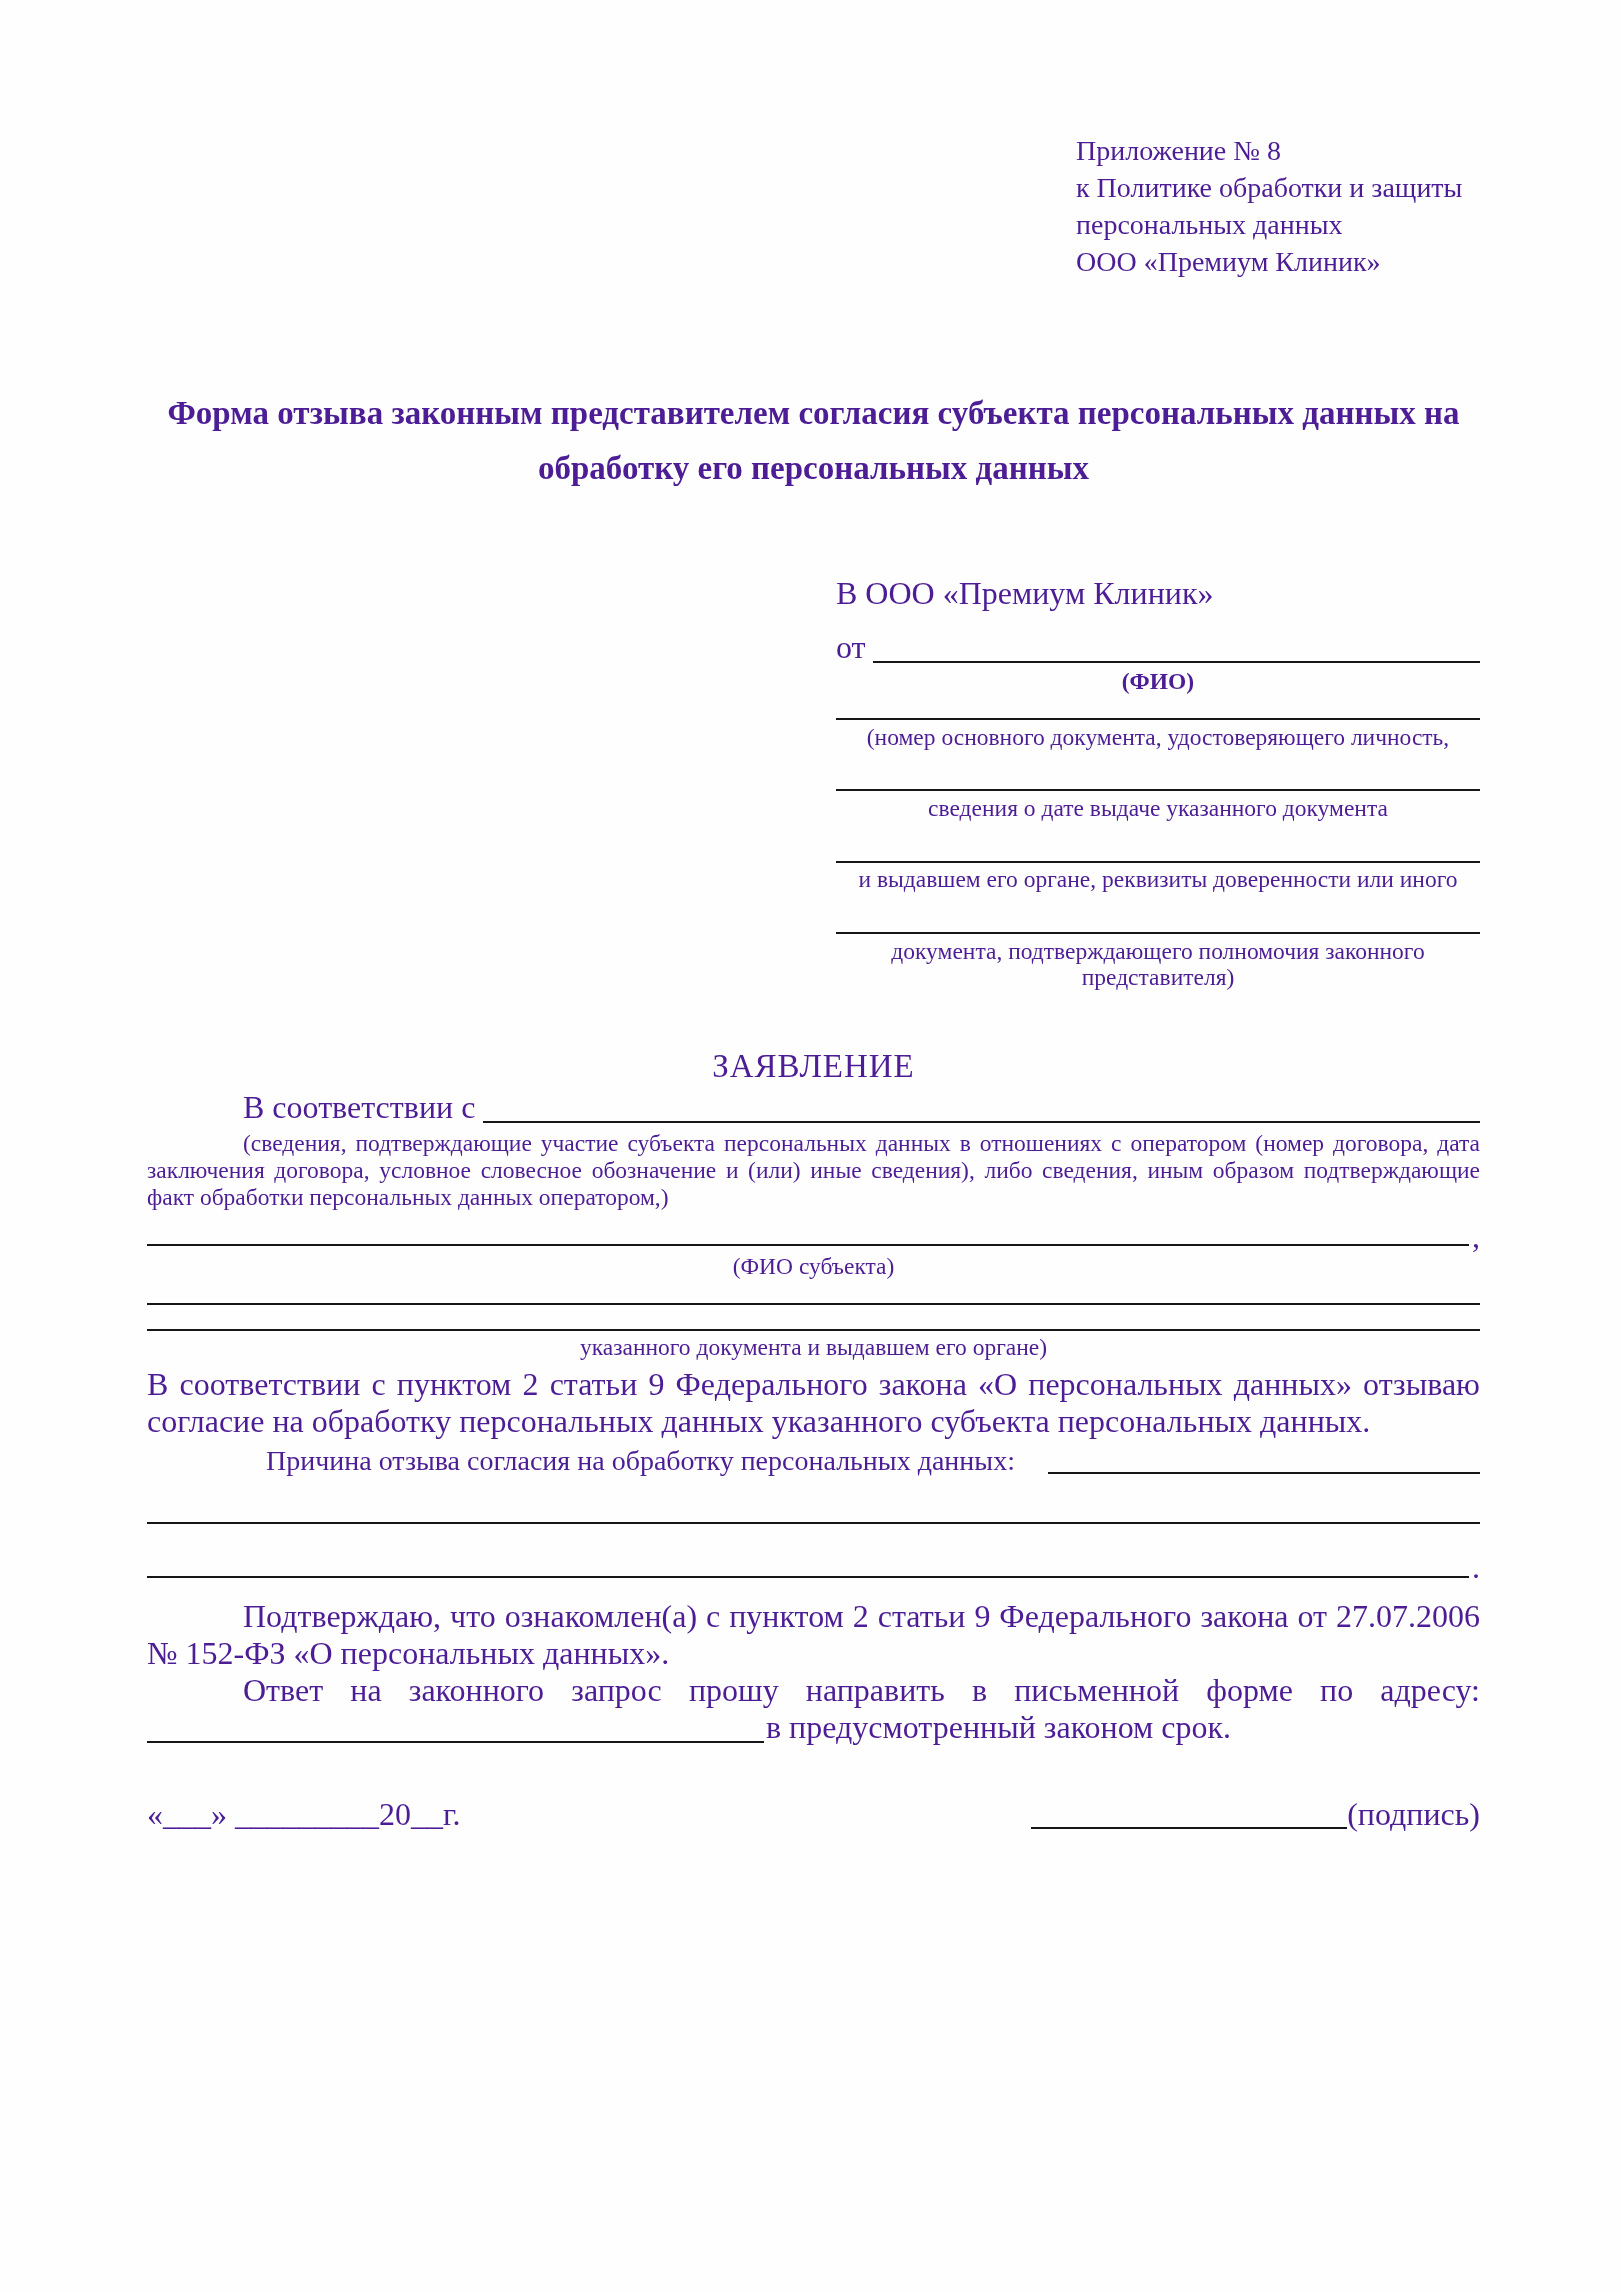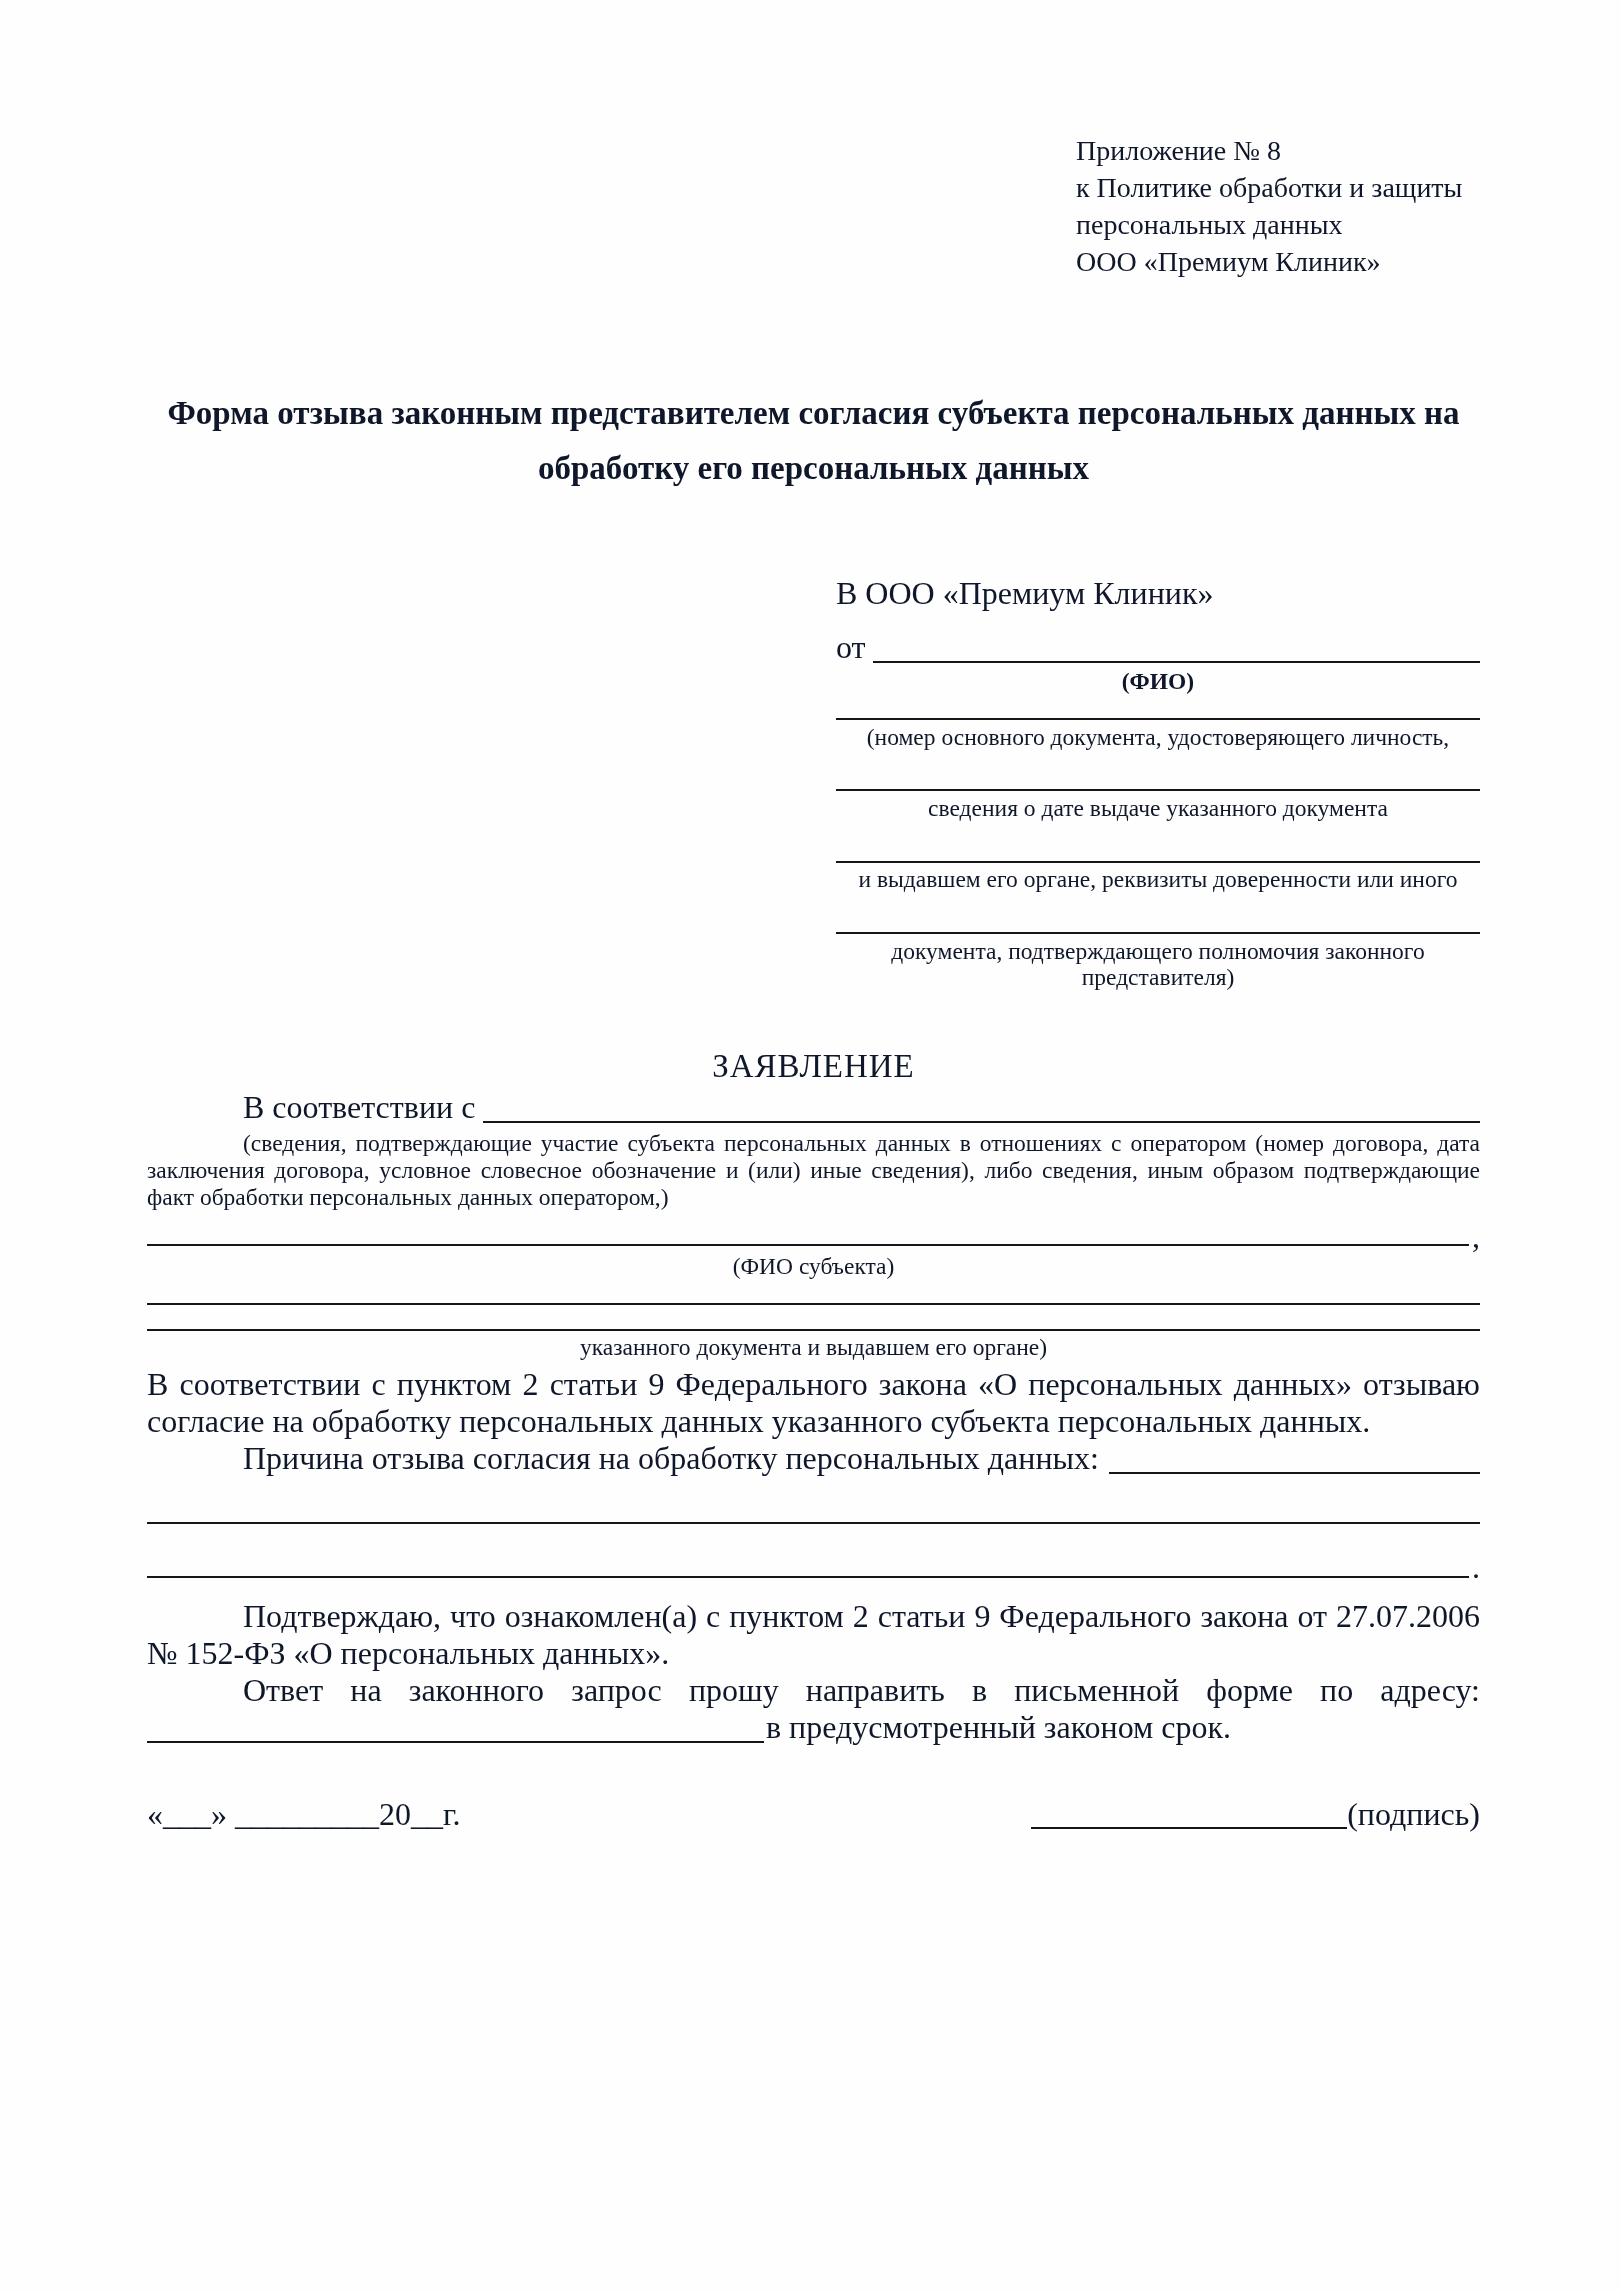--- a/index.html
+++ b/index.html
@@ -1,21 +1,21 @@
 <!DOCTYPE html>
 <html lang="ru"><head>
 <meta charset="utf-8">
 <style>
   html, body { margin:0; padding:0; background:#888; }
   .page {
     position:relative;
     width:1621px; height:2293px;
     margin:0 auto;
     background:#fefefe;
-    color:#0f172a;
+    color:#4c1d95;
     font-family:"Liberation Serif","DejaVu Serif",serif;
     box-sizing:border-box;
     padding:132px 141px 39px 147px;
     overflow:hidden;
   }
   
   .fill { border-bottom:2.9px solid #161616; }
   .row  { display:flex; align-items:flex-end; }
   .row .fill { flex:1 1 auto; margin-bottom:2.9px; }
   .cap  { font-size:23.5px; line-height:26.5px; text-align:center; }
@@ -51,21 +51,21 @@
     margin-top:3.9px;
     font-size:23.5px; line-height:27.4px;
     text-align:justify; text-indent:96px;
   }
   .op-par { margin-top:2px; text-align:justify; }
   .comma-row { margin-top:11.8px; height:25.5px; font-size:32px; }
   .comma-row .tail, .period-row .tail { padding-left:2.9px; line-height:25.5px; }
   .cap-sub { margin-top:3.9px; }
   .sub-line { height:0; margin-top:23.5px; }
   .withdraw-par { margin-top:5px; text-align:justify; }
-  .reason-row { height:37px; font-size:32px; }
+  .reason-row { height:37px; font-size:28px;gap:23px; }
   .reason-row .indent { width:96px; flex:0 0 auto; }
   .reason-row .prefix { padding-right:9.8px; white-space:nowrap; }
   .blank-line-1 { margin-top:45px; height:0; }
   .period-row { margin-top:31px; height:25.5px; font-size:32px; }
   .confirm-par { margin-top:17.6px; text-align:justify; text-indent:96px; }
   .reply-line-1 { text-indent:96px; text-align:justify; text-align-last:justify; }
   .reply-line-2 { height:37px; }
   .reply-line-2 .fill { flex:0 0 617px; }
   .reply-line-2 .tail { padding-left:2px; }
 

